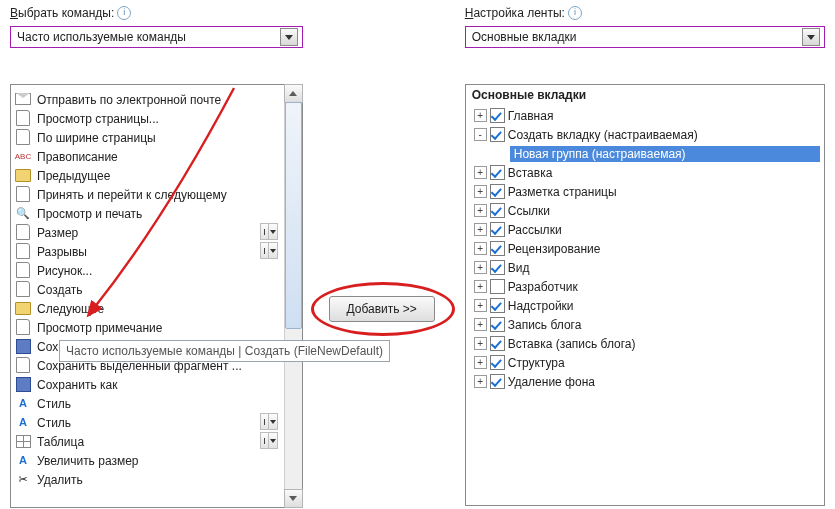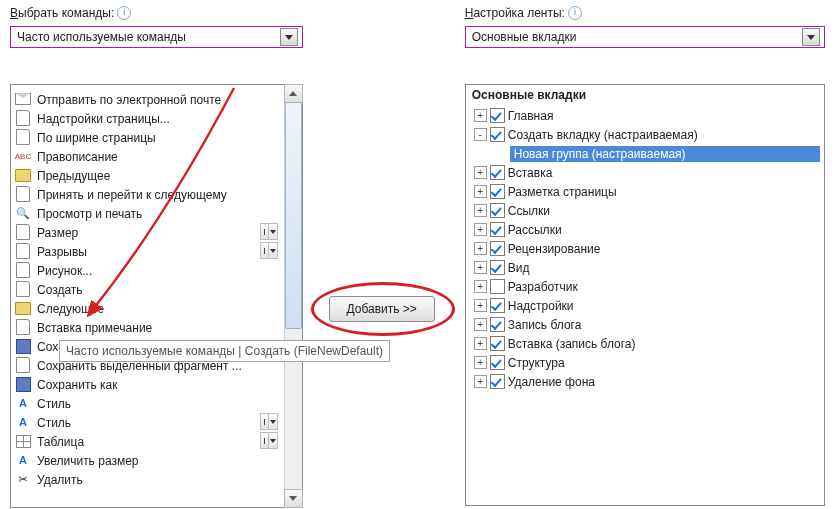--- a/index.html
+++ b/index.html
@@ -73,21 +73,21 @@
             <div class="item">
               <span class="ic">
                 <span class="ic-env"></span>
               </span>
               <span>Отправить по электронной почте</span>
             </div>
             <div class="item">
               <span class="ic">
                 <span class="ic-page"></span>
               </span>
-              <span>Надстройки страницы...</span>
+              <span>Просмотр страницы...</span>
             </div>
             <div class="item">
               <span class="ic">
                 <span class="ic-page"></span>
               </span>
               <span>По ширине страницы</span>
             </div>
             <div class="item">
               <span class="ic">
                 <span class="ic-abc">ABC</span>
@@ -153,21 +153,21 @@
             <div class="item">
               <span class="ic">
                 <span class="ic-fold"></span>
               </span>
               <span>Следующее</span>
             </div>
             <div class="item">
               <span class="ic">
                 <span class="ic-page"></span>
               </span>
-              <span>Вставка примечание</span>
+              <span>Просмотр примечание</span>
             </div>
             <div class="item">
               <span class="ic">
                 <span class="ic-disk"></span>
               </span>
               <span>Сохранить</span>
             </div>
             <div class="item">
               <span class="ic">
                 <span class="ic-page"></span>

